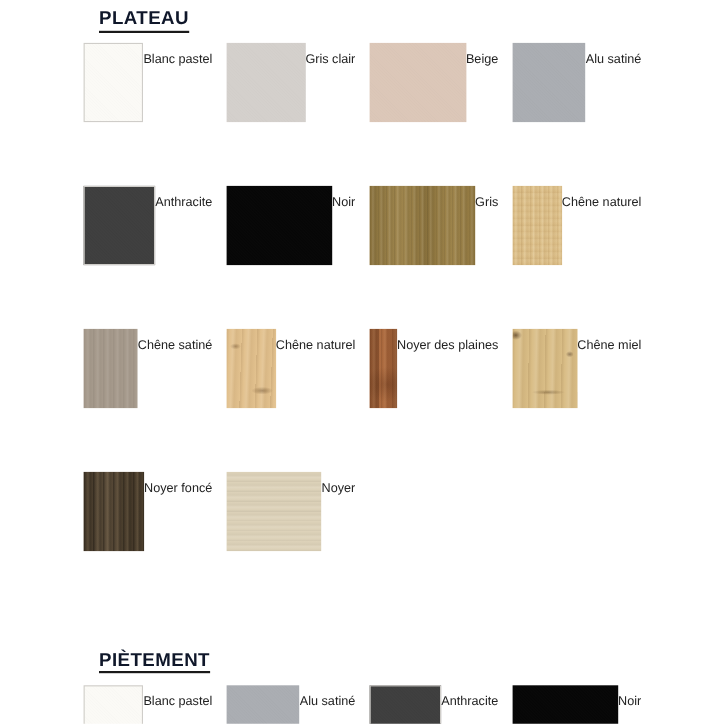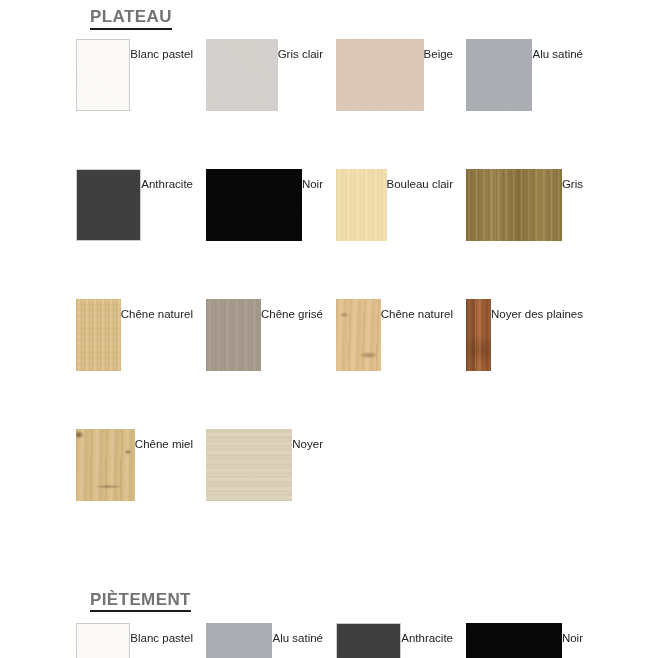--- a/index.html
+++ b/index.html
@@ -9,21 +9,21 @@
     font-family:"Liberation Sans", sans-serif;
     overflow:hidden;
     -webkit-font-smoothing:antialiased;
   }
   .sheet{position:relative;width:658px;height:658px;}
 
   
   .section-title{
     font-size:17px;
     font-weight:bold;
-    color:#737373;
+    color:#0f172a;
     letter-spacing:.4px;
     display:inline-block;
     border-bottom:2px solid #1a1a1a;
     padding-bottom:1px;
     line-height:1.1;
   }
   .title-row{padding-left:90px;}
 
   
   .grid{
@@ -206,50 +206,50 @@
 
     <div class="cell">
       <div class="swatch bordered flat-noise" style="background-color: rgb(62, 62, 62);"></div>
       <div class="caption">Anthracite</div>
     </div>
     <div class="cell">
       <div class="swatch flat-noise" style="background-color: rgb(6, 6, 6);"></div>
       <div class="caption">Noir</div>
     </div>
     <div class="cell">
-      <div class="swatch grain-v" style="background-color: rgb(242, 223, 173);"></div>
-      <div class="caption">Bouleau clair</div>
-    </div>
-    <div class="cell">
       <div class="swatch grain-v2" style="background-color: rgb(155, 128, 68);"></div>
       <div class="caption">Gris</div>
     </div>
 
     <div class="cell">
       <div class="swatch grain-speck" style="background-color: rgb(221, 192, 138);"></div>
       <div class="caption">Chêne naturel</div>
     </div>
     <div class="cell">
       <div class="swatch grain-v" style="background-color: rgb(166, 154, 140);"></div>
-      <div class="caption">Chêne grisé</div>
+      <div class="caption">Chêne satiné</div>
     </div>
     <div class="cell">
       <div class="swatch grain-oak" style="background-color: rgb(226, 193, 142);"></div>
       <div class="caption">Chêne naturel</div>
     </div>
     <div class="cell">
       <div class="swatch grain-walnut" style="background-color: rgb(169, 103, 60);"></div>
       <div class="caption">Noyer des plaines</div>
     </div>
 
     <div class="cell">
       <div class="swatch grain-knots" style="background-color: rgb(217, 189, 134);"></div>
       <div class="caption">Chêne miel</div>
     </div>
     <div class="cell">
+      <div class="swatch grain-dark" style="background-color: rgb(86, 71, 51);"></div>
+      <div class="caption">Noyer foncé</div>
+    </div>
+    <div class="cell">
       <div class="swatch grain-h" style="background-color: rgb(221, 210, 185);"></div>
       <div class="caption">Noyer</div>
     </div>
     <div class="cell"></div>
   </div>
 
   <div class="spacel spacer" style="height:32px;"></div>
 
   <div class="title-row">
     <span class="section-title">PIÈTEMENT</span>

